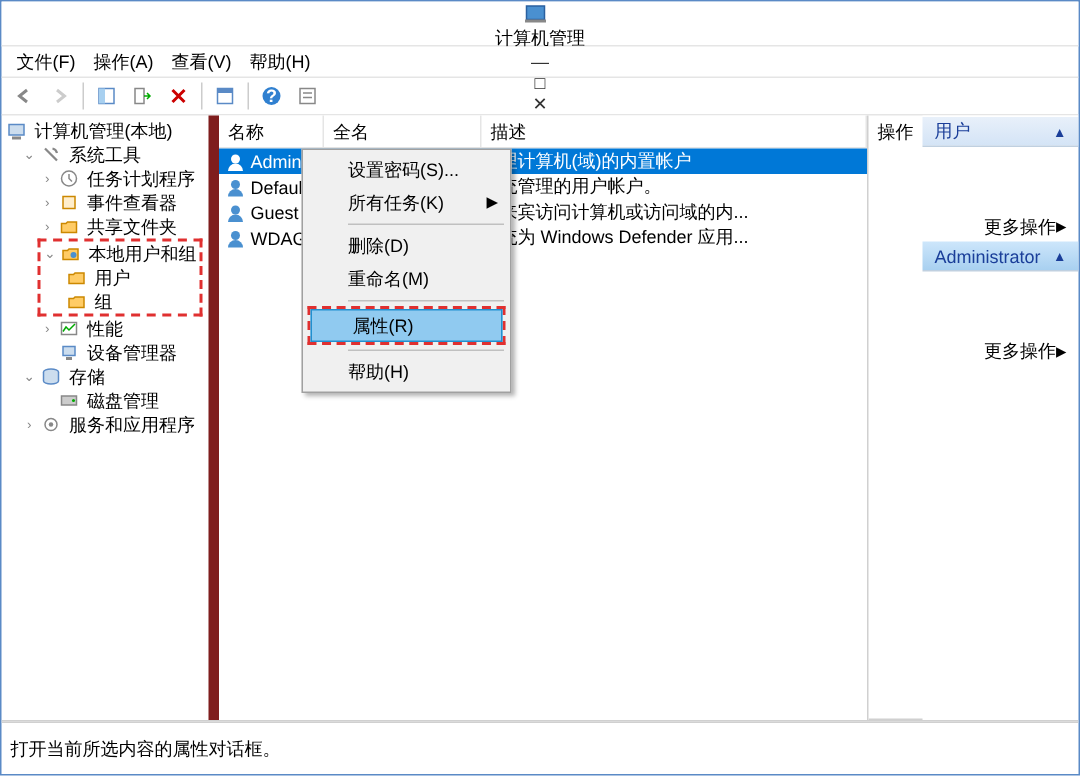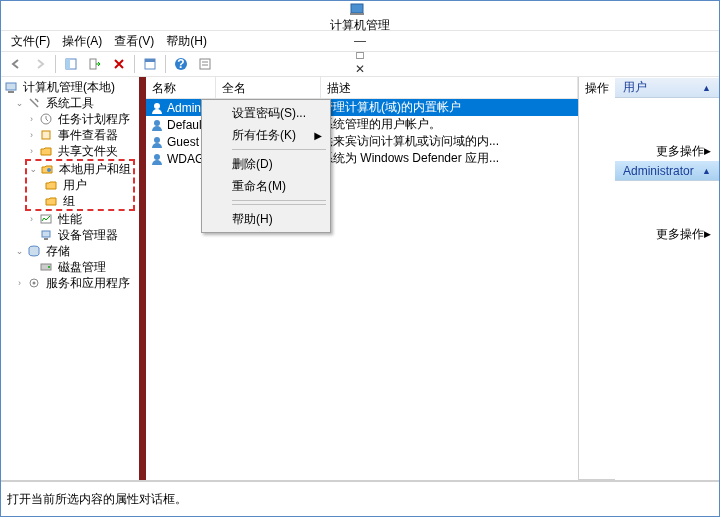--- a/index.html
+++ b/index.html
@@ -27,21 +27,21 @@
 .cols .col { padding: 3px 6px; border-right: 1px solid #e5e5e5; }
 .cols .c1 { width: 70px; }
 .cols .c2 { width: 105px; }
 .cols .c3 { flex: 1; }
 .rows .row { height: 17px; display: flex; align-items: center; }
 .rows .row.sel { background: #0078d7; color: #fff; }
 .rows .row .c1 { width: 70px; padding-left: 4px; display: flex; align-items: center; overflow: hidden; }
 .rows .row .uic { width: 14px; height: 14px; margin-right: 3px; flex-shrink: 0; }
 .rows .row .c2 { width: 105px; }
 .rows .row .c3 { flex: 1; overflow: hidden; text-overflow: ellipsis; white-space: nowrap; }
-.ctx { position: absolute; left: 55px; top: 22px; width: 130px; background: #f0f0f0; border: 1px solid #a0a0a0; box-shadow: 2px 2px 3px rgba(0,0,0,0.3); padding: 2px; }
+.ctx { position: absolute; left: 55px; top: 22px; width: 140px; background: #f0f0f0; border: 1px solid #a0a0a0; box-shadow: 2px 2px 3px rgba(0,0,0,0.3); padding: 2px; }
 .ctx .mi { height: 22px; display: flex; align-items: center; padding-left: 28px; padding-right: 18px; position: relative; }
 .ctx .mi.hov { background: #90caf0; border: 1px solid #2090d0; padding-left: 27px; }
 .ctx .mi .arr { position: absolute; right: 6px; font-size: 10px; }
 .ctx .sep { height: 1px; background: #c0c0c0; margin: 3px 2px 3px 28px; }
 .ctx .hi-box { border: 2px dashed #e03030; margin: 1px; }
 .actions { width: 140px; display: flex; flex-direction: row; }
 .actions .hdr { padding: 3px 6px; border-bottom: 1px solid #d0d0d0; }
 .actions .body { flex: 1; border-top: 1px solid #fff; }
 .actions .grp { height: 20px; background: linear-gradient(#e8f0fa,#d4e4f6); display: flex; align-items: center; justify-content: space-between; padding: 0 8px; color: #1a3e99; border-bottom: 1px solid #c0d0e0; }
 .actions .grp.sel { background: linear-gradient(#cde6fb,#a8d0f0); }
@@ -323,20 +323,25 @@
           <span class="arr">▶</span>
         </div>
       <div class="sep"></div>
       <div class="mi">
           <span>删除(D)</span>
         </div>
       <div class="mi">
           <span>重命名(M)</span>
         </div>
       <div class="sep"></div>
+      <div class="hi-box">
+        <div class="mi hov">
+            <span>属性(R)</span>
+          </div>
+      </div>
       <div class="sep"></div>
       <div class="mi">
           <span>帮助(H)</span>
         </div>
     </div>
   </div>
 
   <div class="actions">
     <div class="hdr">操作</div>
     <div class="body">

